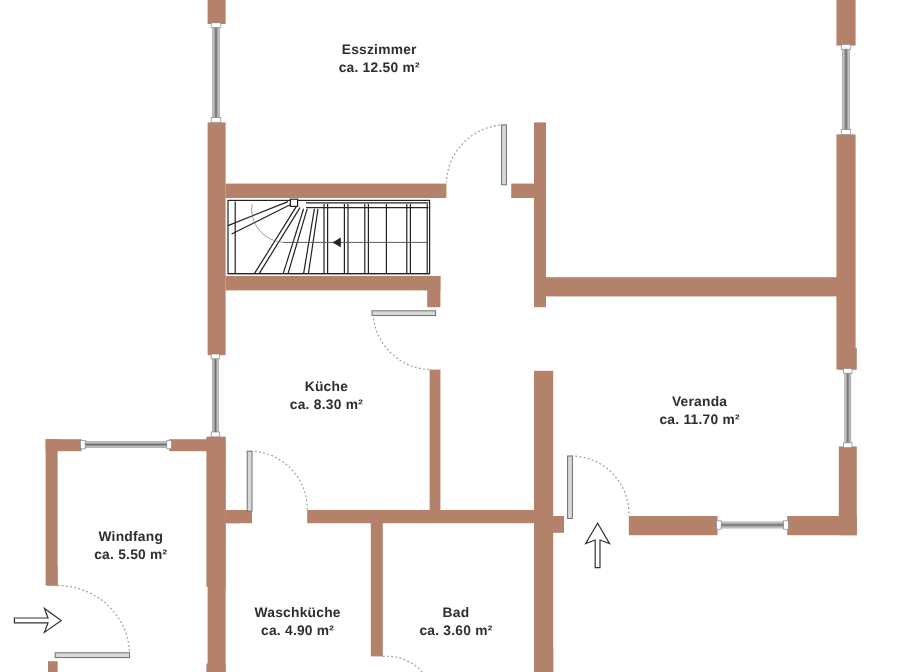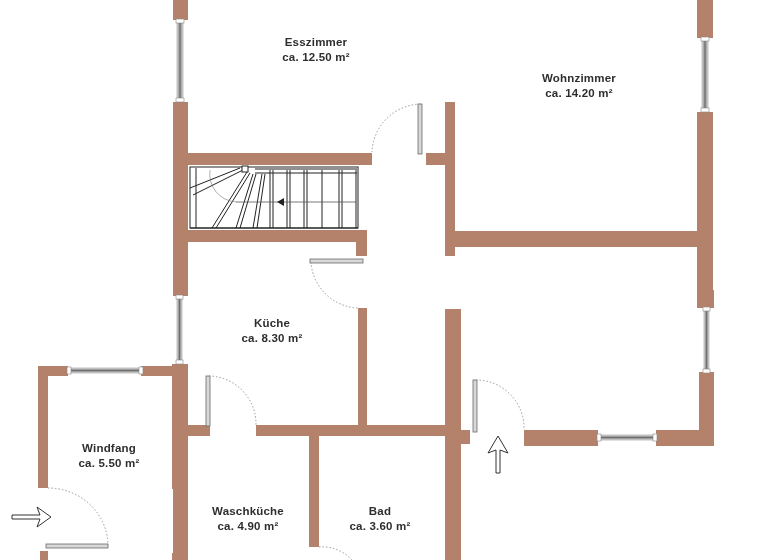--- a/index.html
+++ b/index.html
@@ -197,28 +197,28 @@
       <path d="M 12 515 L 40 515 L 37 507 L 51 517 L 37 527 L 40 519 L 12 519 Z"></path>
 
       <path d="M 496 473 L 496 450 L 488 453 L 498 436 L 508 453 L 500 450 L 500 473 Z"></path>
     </g>
   </svg>
 
   <div class="room-label" style="left:316px; top:35px;">
     <span>Esszimmer</span>
     <span>ca. 12.50 m²</span>
   </div>
-  <div class="room-label" style="left:579px; top:71px;">
-    <span>Wohnzimmer</span>
-    <span>ca. 14.20 m²</span>
-  </div>
   <div class="room-label" style="left:272px; top:316px;text-align:center;">
     <span>Küche</span>
     <span>ca. 8.30 m²</span>
   </div>
+  <div class="room-label" style="left:583px; top:328px;">
+    <span>Veranda</span>
+    <span>ca. 11.70 m²</span>
+  </div>
   <div class="room-label" style="left:109px; top:441px;">
     <span>Windfang</span>
     <span>ca. 5.50 m²</span>
   </div>
   <div class="room-label" style="left:248px; top:504px;">
     <span>Waschküche</span>
     <span>ca. 4.90 m²</span>
   </div>
   <div class="room-label" style="left:380px; top:504px;">
     <span>Bad</span>

